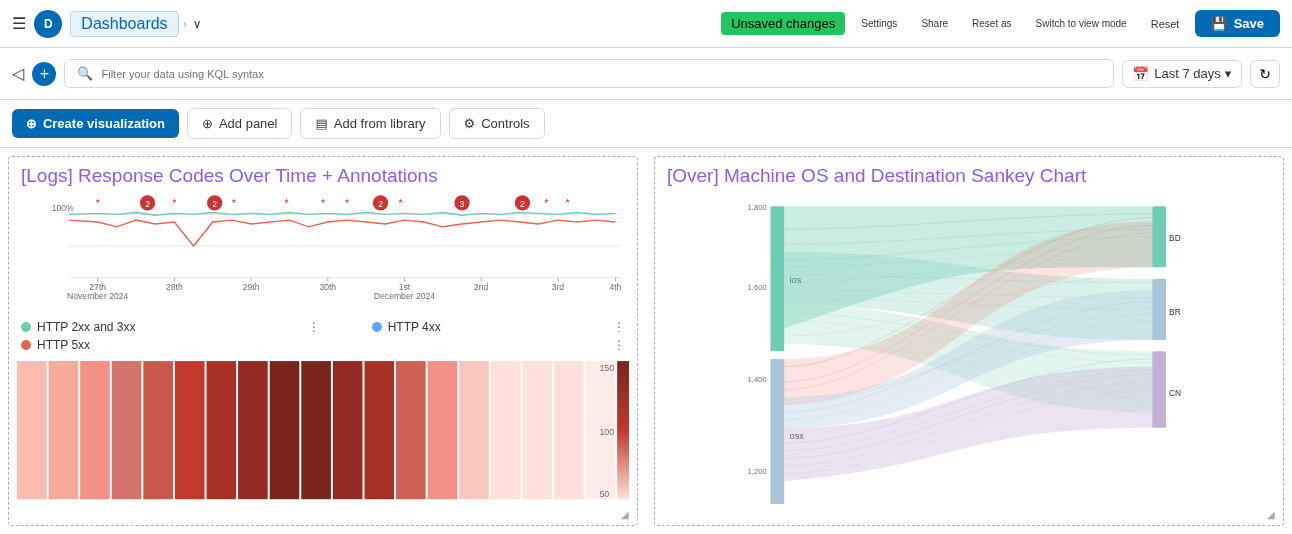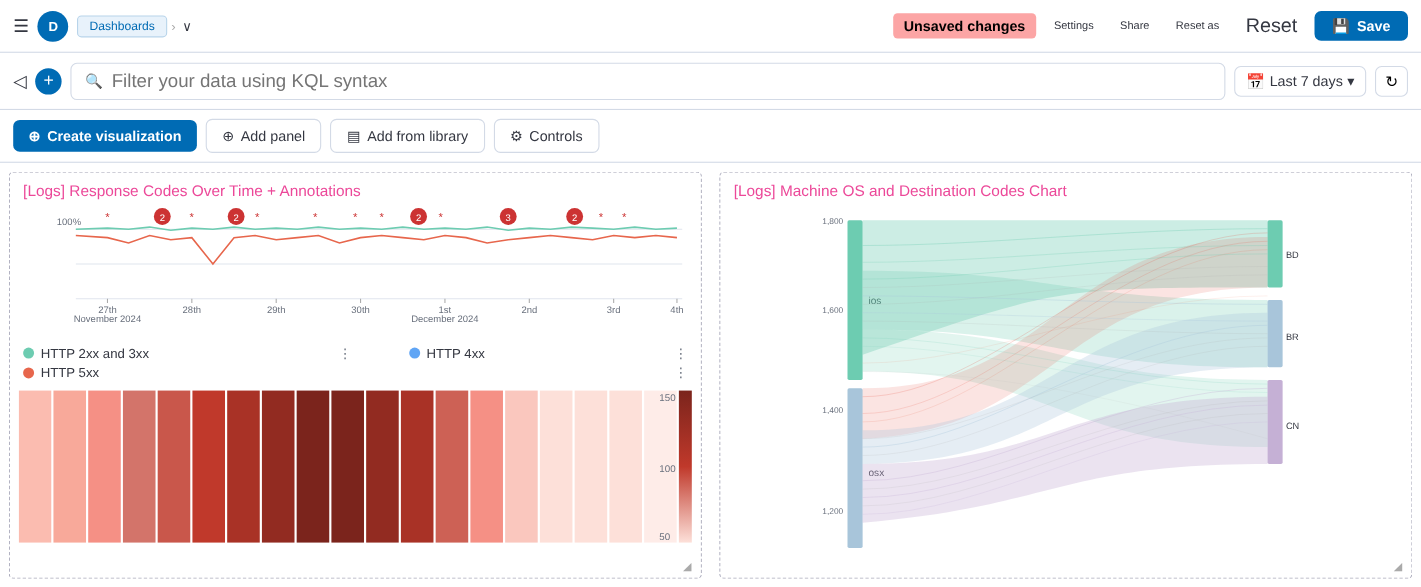--- a/index.html
+++ b/index.html
@@ -12,43 +12,43 @@
     }
     .nav-hamburger { font-size: 16px; cursor: pointer; color: #343741; }
     .nav-avatar {
       width: 28px; height: 28px; border-radius: 50%;
       background: #006BB4; color: #fff; display: flex; align-items: center;
       justify-content: center; font-weight: 700; font-size: 12px; flex-shrink: 0;
     }
     .breadcrumb { display: flex; align-items: center; gap: 4px; }
     .breadcrumb-item {
       background: #e8f2fb; border: 1px solid #b8d4ea; border-radius: 4px;
-      padding: 3px 10px; font-size: 11px; color: #006BB4; cursor: pointer;
+      padding: 3px 10px; font-size: 16px; color: #006BB4; cursor: pointer;
     }
     .breadcrumb-arrow { color: #aaa; font-size: 12px; }
     .editing-label {
       display: flex; align-items: center; gap: 6px;
       background: #e8f2fb; border: 1px solid #b8d4ea; border-radius: 4px;
       padding: 3px 10px; color: #343741; font-size: 13px;
     }
     .editing-label .pencil-icon { font-size: 12px; }
     .chevron-down { color: #343741; font-size: 12px; cursor: pointer; margin-left: 2px; }
     .nav-spacer { flex: 1; }
     .unsaved-badge {
-      background: #fca5a5; color: #000; font-weight: 700;
+      background: #22c55e; color: #000; font-weight: 400;
       padding: 4px 10px; border-radius: 4px; font-size: 13px;
     }
     .nav-btn {
       background: none; border: none; cursor: pointer;
       font-size: 10px; color: #343741; padding: 4px 8px;
       border-radius: 4px;
     }
     .reset-btn {
       background: none; border: none; cursor: pointer;
-      font-size: 18px; color: #343741; padding: 4px 8px;
+      font-size: 11px; color: #343741; padding: 4px 8px;
       border-radius: 4px; font-weight: 500;
     }
     .save-btn {
       background: #006BB4; color: #fff; border: none; cursor: pointer;
       border-radius: 6px; padding: 6px 16px; font-size: 13px; font-weight: 600;
       display: flex; align-items: center; gap: 6px;
     }
     .cursor-indicator {
       position: relative; display: inline-block;
     }
@@ -57,21 +57,21 @@
       display: flex; align-items: center; height: 52px;
       border-bottom: 1px solid #d3dae6; padding: 0 12px; gap: 8px;
     }
     .sidebar-toggle { background: none; border: none; cursor: pointer; font-size: 16px; color: #343741; }
     .add-circle { background: #006BB4; color: #fff; border: none; border-radius: 50%; width: 24px; height: 24px; font-size: 16px; cursor: pointer; display: flex; align-items: center; justify-content: center; flex-shrink: 0; }
     .search-bar {
       flex: 1; display: flex; align-items: center;
       border: 1px solid #d3dae6; border-radius: 6px; padding: 6px 12px; gap: 8px;
     }
     .search-bar input {
-      border: none; outline: none; font-size: 17px; color: #69707d; width: 100%; background: transparent;
+      border: none; outline: none; font-size: 11px; color: #69707d; width: 100%; background: transparent;
     }
     .time-picker {
       display: flex; align-items: center; gap: 4px;
       border: 1px solid #d3dae6; border-radius: 6px; padding: 5px 10px; cursor: pointer;
     }
     .time-picker .calendar-icon { font-size: 14px; color: #343741; }
     .refresh-btn { border: 1px solid #d3dae6; border-radius: 6px; padding: 5px 8px; background: none; cursor: pointer; font-size: 14px; }
 
     
     .action-bar {
@@ -91,22 +91,22 @@
 
     
     .dashboard-grid {
       display: flex; gap: 0; height: calc(100vh - 148px); overflow: hidden;
     }
     .panel {
       flex: 1; border: 1px dashed #aab; border-radius: 4px; margin: 8px;
       background: #fff; overflow: hidden; position: relative;
     }
     .panel-title {
-      font-size: 14px; font-weight: 500; padding: 8px 12px 4px;
-      color: #ec4899;
+      font-size: 19px; font-weight: 500; padding: 8px 12px 4px;
+      color: #8b5cf6;
     }
 
     
     .chart1-area { padding: 0 12px 8px; }
     .chart1-svg { width: 100%; height: 110px; }
     .chart1-xlabel { text-align: center; font-size: 11px; color: #69707d; margin-top: 2px; }
     .legend { display: flex; flex-wrap: wrap; gap: 32px; padding: 8px 12px 4px; font-size: 12px; }
     .legend-item { display: flex; align-items: center; gap: 6px; }
     .legend-dot { width: 10px; height: 10px; border-radius: 50%; flex-shrink: 0; }
     .legend-menu { margin-left: auto; cursor: pointer; color: #69707d; }
@@ -128,20 +128,21 @@
   <div class="breadcrumb">
     <div class="breadcrumb-item">Dashboards</div>
     <span class="breadcrumb-arrow">›</span>
     <span class="chevron-down">∨</span>
   </div>
   <div class="nav-spacer"></div>
   <span class="unsaved-badge">Unsaved changes</span>
   <button class="nav-btn">Settings</button>
   <button class="nav-btn">Share</button>
   <button class="nav-btn">Reset as</button>
+  <button class="nav-btn">Switch to view mode</button>
   <div class="cursor-indicator">
     <button class="reset-btn">Reset</button>
   </div>
   <button class="save-btn">
     <span>💾</span>
     <span>Save</span>
   </button>
 </div>
 
 <div class="toolbar">
@@ -312,21 +313,21 @@
 
         <text x="590" y="10" font-size="9" fill="#69707d">150</text>
         <text x="590" y="75" font-size="9" fill="#69707d">100</text>
         <text x="590" y="138" font-size="9" fill="#69707d">50</text>
       </svg>
     </div>
     <div class="resize-handle">◢</div>
   </div>
 
   <div class="panel">
-    <div class="panel-title">[Logs] Machine OS and Destination Codes Chart</div>
+    <div class="panel-title">[Over] Machine OS and Destination Sankey Chart</div>
     <div class="sankey-area">
       <svg viewBox="0 0 580 440" width="100%" height="100%">
 
         <text x="0" y="25" font-size="10" fill="#69707d">1,800</text>
         <text x="0" y="130" font-size="10" fill="#69707d">1,600</text>
         <text x="0" y="250" font-size="10" fill="#69707d">1,400</text>
         <text x="0" y="370" font-size="10" fill="#69707d">1,200</text>
 
         <rect x="30" y="20" width="18" height="190" fill="#6dccb1" rx="2"></rect>
         <text x="55" y="120" font-size="12" fill="#343741" font-weight="500">ios</text>

